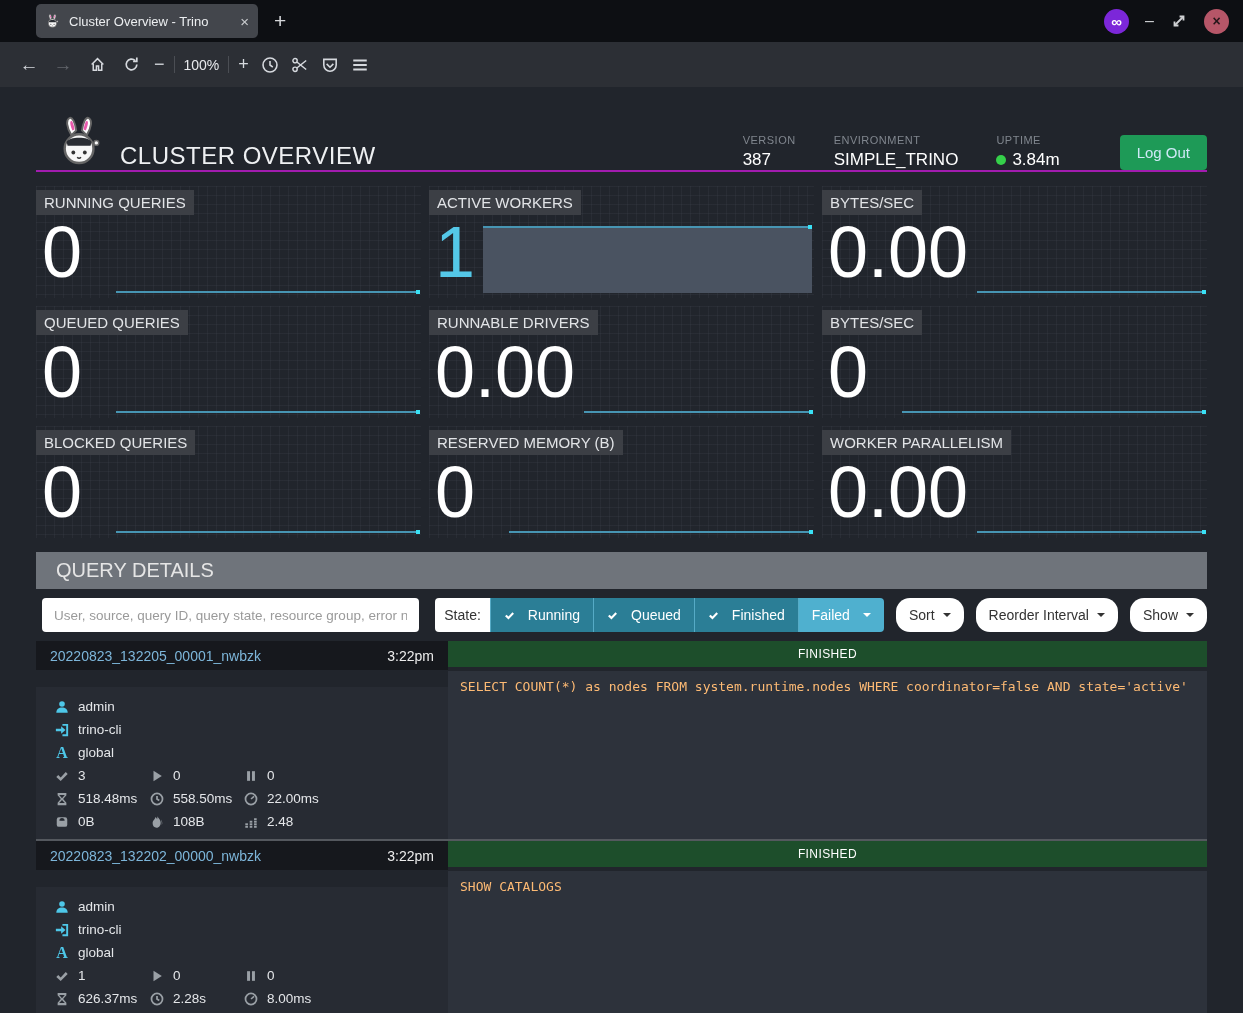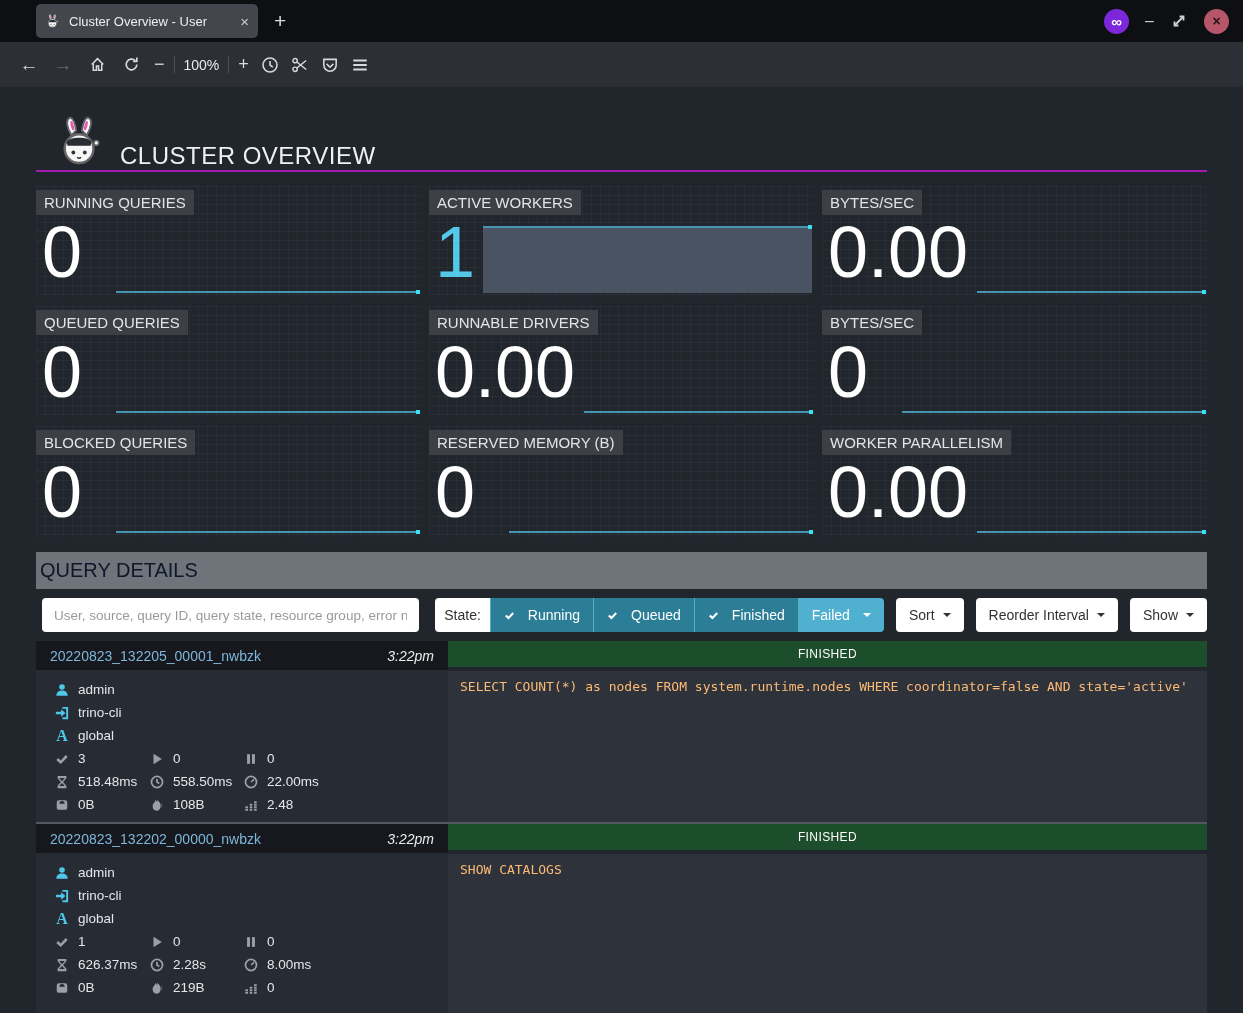--- a/index.html
+++ b/index.html
@@ -57,43 +57,43 @@
     font-size:15px; padding:4px 8px; }
   .pvalue { position:absolute; left:6px; top:30px; font-size:72px; line-height:1; color:#fff; }
   .pvalue.cyan { color:#54c8e8; }
   .spark { position:absolute; bottom:5px; height:2px; background:#4795b3; right:2px; }
   .spark.sm { left:80px; } .spark.lg { left:155px; }
   .spark::after { content:""; position:absolute; right:-1px; top:-1px; width:4px; height:4px; background:#39e1f5; }
   .fillchart { position:absolute; left:54px; right:2px; top:40px; bottom:5px; background:#4a5361;
     border-top:2px solid #4795b3; }
   .fillchart::after { content:""; position:absolute; right:0; top:-3px; width:4px; height:4px; background:#39e1f5; }
 
-  .qd-title { margin-top:14px; background:#6f747b; color:#0f172a; font-size:20px; padding:7px 4px; }
+  .qd-title { margin-top:14px; background:#6f747b; color:#e5e5e5; font-size:20px; padding:7px 20px; }
   .qd-toolbar { display:flex; margin-top:9px; align-items:center; }
   .search { flex:1; height:34px; border:none; border-radius:4px; padding:0 12px; font-size:13.5px;
     color:#444; background:#fff; margin-left:6px; }
   .search::placeholder { color:#9a9a9a; }
   .stategroup { display:flex; margin-left:16px; height:34px; border-radius:4px; overflow:hidden; }
   .state-label { background:#fff; color:#333; font-size:14px; display:flex; align-items:center; padding:0 9px; }
   .sbtn { background:#2b7e96; color:#fff; font-size:14px; display:flex; align-items:center; gap:13px;
     padding:0 13px; border:none; border-left:1px solid #56abc6; cursor:pointer; }
   .sbtn.failed { background:#4fb0cf; }
   .caret { width:0; height:0; border-left:4px solid transparent; border-right:4px solid transparent;
     border-top:4px solid #fff; display:inline-block; }
   .caret.dark { border-top-color:#333; }
-  .wbtn { background:#fff; color:#333; font-size:14px; height:34px; border:none; border-radius:4px;
+  .wbtn { background:#fff; color:#333; font-size:14px; height:34px; border:none; border-radius:14px;
     display:flex; align-items:center; gap:8px; padding:0 13px; margin-left:12px; cursor:pointer; }
 
   .qrows { margin-top:9px; border-bottom:1px solid #54585e; }
   .qrow { display:flex; }
   .qrow + .qrow { border-top:2px solid #54585e; }
-  .q-left { width:412px; display:flex; flex-direction:column; }
+  .q-left { width:412px; display:flex; flex-direction:column;gap:17px; }
   .q-left-head { height:29px; background:#16181d; display:flex; align-items:center; padding:0 14px; font-size:14px; }
   .qid { color:#7db6da; cursor:pointer; }
-  .qtime { margin-left:auto; color:#ececec;font-style:italic; }
+  .qtime { margin-left:auto; color:#ececec; }
   .q-left-body { background:#272b33; padding:8px 0 6px 18px; flex:1; }
   .qrow.r2 .q-left-body { padding-bottom:16px; }
   .q-line { display:grid; grid-template-columns:95px 94px 1fr; align-items:center; height:23px;
     color:#e4e6e9; font-size:13.5px; }
   .cell { display:flex; align-items:center; gap:8px; }
   .q-right { flex:1; display:flex; flex-direction:column; }
   .q-status { height:26px; background:#1d4e2b; color:#fff; display:flex; align-items:center;
     justify-content:center; font-size:12px; letter-spacing:.4px; margin-bottom:4px; }
   .q-sql { flex:1; background:#2d323b; color:#fdba74; font-family:"DejaVu Sans Mono", monospace;
     font-size:13px; padding:8px 12px; white-space:pre-wrap; }
@@ -119,21 +119,21 @@
             <path d="M29 15c2-5 3-9 1.5-10-1.5-.5-3 4-3.8 9z" fill="#e85aad"></path>
             <circle cx="22" cy="34" r="15" fill="#f7f7f7" stroke="#666" stroke-width="2.5"></circle>
             <path d="M9 27c2-6 24-6 26 0l-1 4H10z" fill="#2a2d33"></path>
             <circle cx="16" cy="38" r="2" fill="#333"></circle>
             <circle cx="28" cy="38" r="2" fill="#333"></circle>
             <path d="M20 43q2 2 4 0" stroke="#333" stroke-width="1.5"></path>
             <circle cx="40" cy="28" r="2.5" fill="#f7f7f7" stroke="#666" stroke-width="1.5"></circle>
           </g>
         </svg>
     </span>
-    <span class="tab-title">Cluster Overview - User</span>
+    <span class="tab-title">Cluster Overview - Trino</span>
     <span class="tab-close">×</span>
   </div>
   <span class="newtab">+</span>
   <div class="win-controls">
     <span class="mask-badge">∞</span>
     <span class="win-min">–</span>
     <span class="tool-ic" style="width:18px">
       <svg viewBox="0 0 16 16" fill="none" stroke="#cfd1d4" stroke-width="1.6">
           <path d="M4 12L12 4"></path>
           <path d="M8.5 4H12v3.5"></path>
@@ -205,20 +205,38 @@
             <circle cx="22" cy="34" r="15" fill="#f7f7f7" stroke="#666" stroke-width="2.5"></circle>
             <path d="M9 27c2-6 24-6 26 0l-1 4H10z" fill="#2a2d33"></path>
             <circle cx="16" cy="38" r="2" fill="#333"></circle>
             <circle cx="28" cy="38" r="2" fill="#333"></circle>
             <path d="M20 43q2 2 4 0" stroke="#333" stroke-width="1.5"></path>
             <circle cx="40" cy="28" r="2.5" fill="#f7f7f7" stroke="#666" stroke-width="1.5"></circle>
           </g>
         </svg>
     </span>
     <span class="page-title">CLUSTER OVERVIEW</span>
+    <div class="metrics">
+      <div class="metric">
+        <div class="metric-label">VERSION</div>
+        <div class="metric-value">387</div>
+      </div>
+      <div class="metric">
+        <div class="metric-label">ENVIRONMENT</div>
+        <div class="metric-value">SIMPLE_TRINO</div>
+      </div>
+      <div class="metric">
+        <div class="metric-label">UPTIME</div>
+        <div class="metric-value">
+            <span class="updot"></span>
+            <span>3.84m</span>
+          </div>
+      </div>
+      <button class="logout-btn">Log Out</button>
+    </div>
   </div>
 
   <div class="stats">
     <div class="panel">
       <span class="plabel">RUNNING QUERIES</span>
       <span class="pvalue">0</span>
       <span class="spark sm"></span>
     </div>
     <div class="panel">
       <span class="plabel">ACTIVE WORKERS</span>

